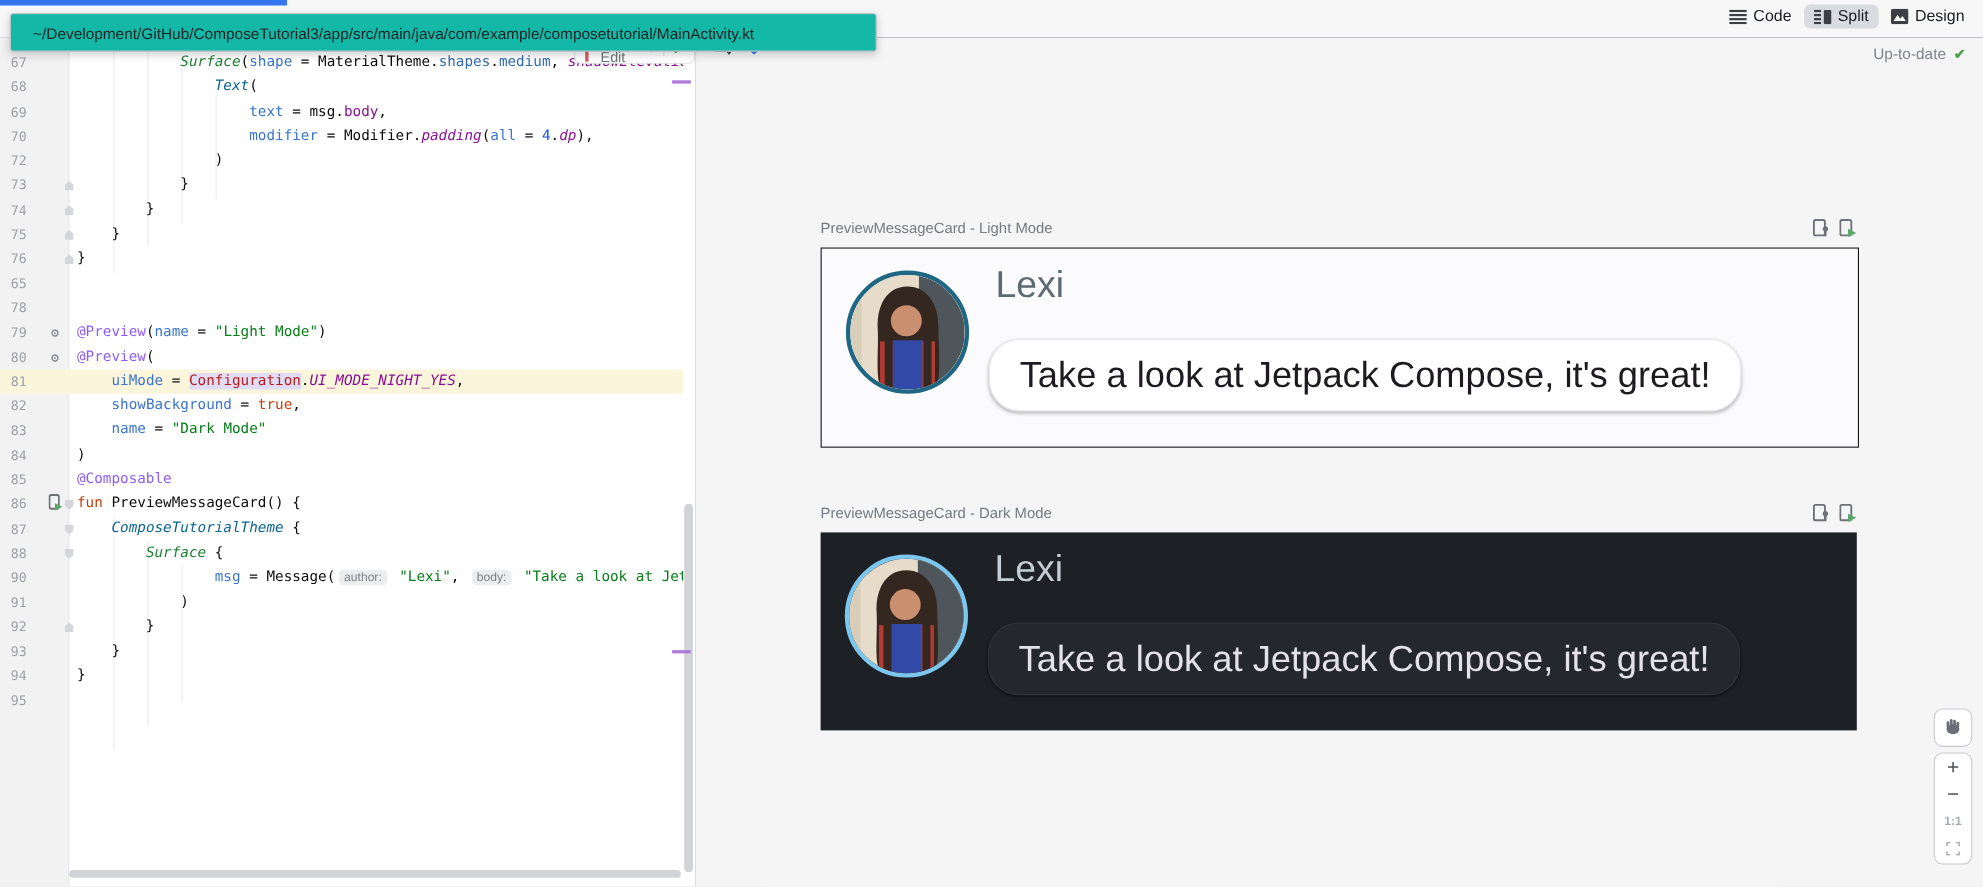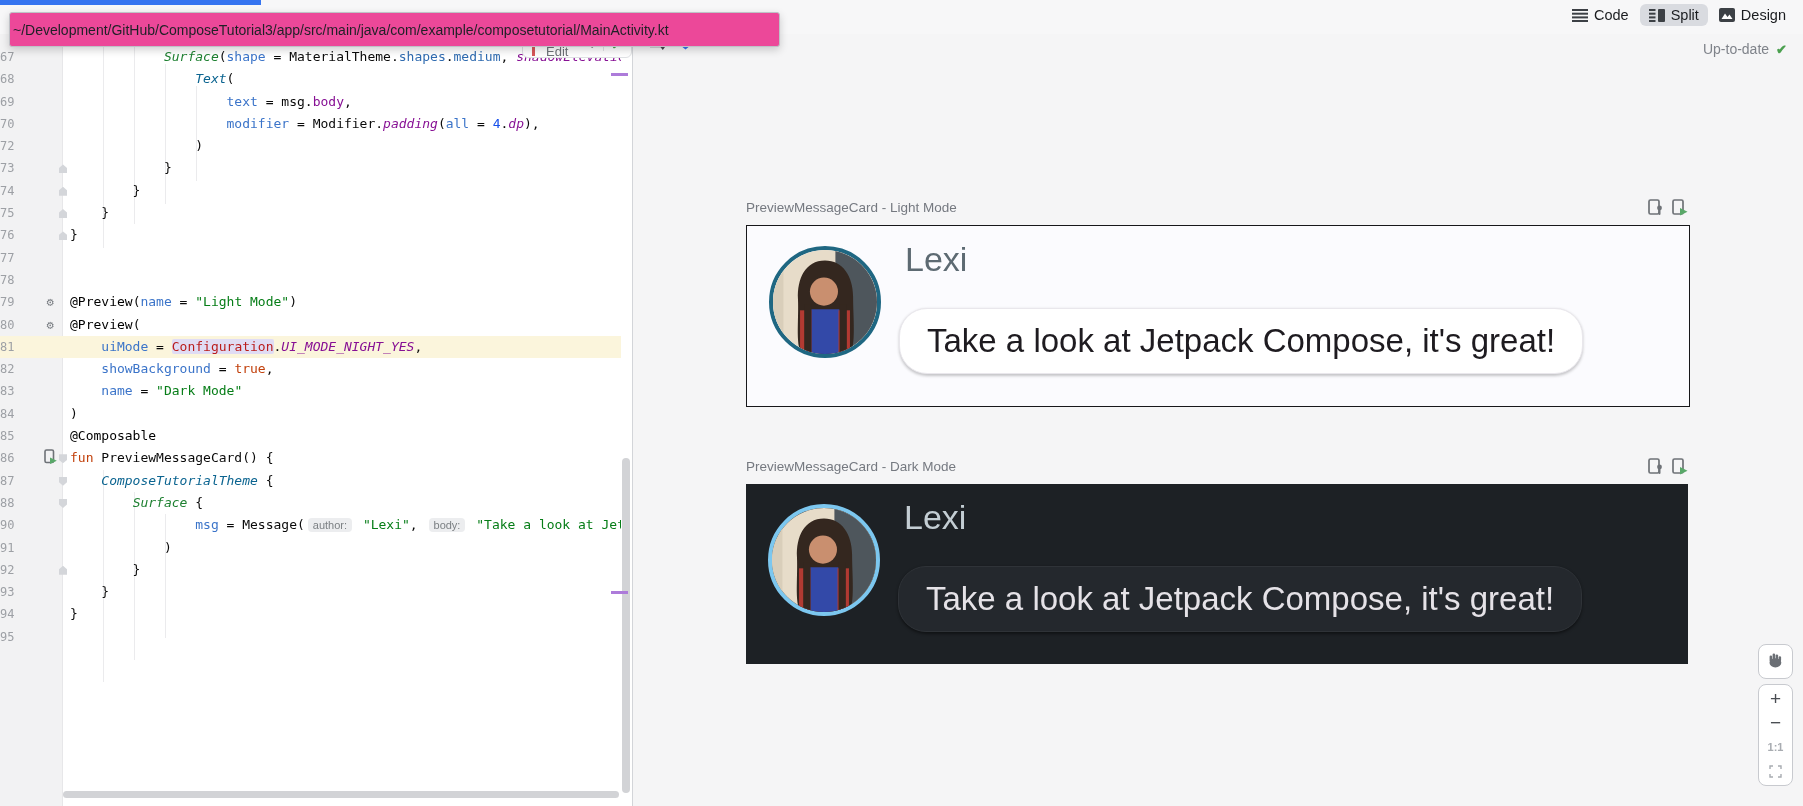--- a/index.html
+++ b/index.html
@@ -8,39 +8,39 @@
 
   
   .tabbar{position:absolute;left:0;top:0;width:1803px;height:34px;background:#F7F7F8;border-bottom:3px solid #0f172a;}
   .tab-indicator{position:absolute;left:0;top:0;width:261px;height:5px;background:#3574F0;}
   .viewmodes{position:absolute;right:8px;top:4px;display:flex;align-items:center;gap:2px;}
   .vm{display:flex;align-items:center;gap:6px;padding:3px 9px;border-radius:6px;font-size:14.5px;color:#1A1C1F;cursor:default;}
   .vm.sel{background:#D9DBE0;justify-content:flex-end;}
   .vm svg{display:block;}
 
   
-  .tooltip{position:absolute;left:9px;top:12px;width:766px;height:33px;background:#ec4899;
+  .tooltip{position:absolute;left:9px;top:12px;width:766px;height:33px;background:#14b8a6;
            border:1px solid #BFC2C7;border-radius:3px;box-shadow:0 3px 8px rgba(0,0,0,.18);
-           display:flex;align-items:center;padding-left:3px;font-size:14px;color:#1E2126;z-index:30;white-space:nowrap;overflow:hidden;}
+           display:flex;align-items:center;padding-left:20px;font-size:14px;color:#1E2126;z-index:30;white-space:nowrap;overflow:hidden;}
 
   
   .editor{position:absolute;left:0;top:34px;width:632px;height:772px;background:#FFFFFF;}
   .gutterbg{position:absolute;left:0;top:0;width:62px;height:772px;background:#F2F2F3;border-right:1px solid #E7E7E9;}
   #code-lines{position:absolute;left:0;top:12px;width:621px;overflow:hidden;font-family:"DejaVu Sans Mono",monospace;}
   .crow{display:flex;height:22.3px;line-height:22.3px;align-items:stretch;}
   .crow.cur{background:#FBF5DC;}
-  .ln{width:34px;flex:0 0 34px;text-align:left;padding-right:8px;color:#9DA0A5;font-size:12px;}
+  .ln{width:34px;flex:0 0 34px;text-align:center;padding-right:8px;color:#9DA0A5;font-size:12px;}
   .gi{width:16px;flex:0 0 16px;text-align:center;font-size:12px;color:#7A7E83;line-height:22.3px;}
   .gi svg{vertical-align:-3px;}
   .fi{width:12px;flex:0 0 12px;position:relative;}
   .fold{position:absolute;left:1px;top:7px;width:8px;height:9px;background:#D4D6DA;}
   .fold.up{clip-path:polygon(50% 0,100% 38%,100% 100%,0 100%,0 38%);}
   .fold.down{clip-path:polygon(0 0,100% 0,100% 62%,50% 100%,0 62%);}
   .ct{white-space:pre;font-size:13px;}
-  .c-d{color:#0A0A0A}.c-k{color:#c2410c}.c-a{color:#000000}.c-s{color:#067D17}
+  .c-d{color:#0A0A0A}.c-k{color:#c2410c}.c-a{color:#8b5cf6}.c-s{color:#067D17}
   .c-n{color:#3B74C9}.c-num{color:#1750EB}
   .c-fg{color:#1E8031;font-style:italic}.c-fb{color:#0B6490;font-style:italic}
   .c-pp{color:#871094}.c-pi{color:#871094;font-style:italic}.c-pb{color:#2F6BB0}
   .c-hl{color:#b91c1c;background:#E0DCF4;border-radius:2px}
   .c-in{background:#ECEDEF;color:#7C8084;border-radius:4px;padding:1px 5px;margin:0 3px;
         font-size:11px;font-family:"Liberation Sans",sans-serif;}
   .iguide{position:absolute;width:1px;background:#EBEBED;}
 
   
   .liveedit{position:absolute;left:522px;top:-4px;height:26px;background:#FFFFFF;border:1px solid #DFE1E4;border-radius:6px;
@@ -203,21 +203,21 @@
         </div>
         <div class="crow">
           <div class="ln">76</div>
           <div class="gi"></div>
           <div class="fi">
             <span class="fold up"></span>
           </div>
           <div class="ct"><span class="c-d">}</span></div>
         </div>
         <div class="crow">
-          <div class="ln">77</div>
+          <div class="ln">65</div>
           <div class="gi"></div>
           <div class="fi"></div>
           <div class="ct"></div>
         </div>
         <div class="crow">
           <div class="ln">78</div>
           <div class="gi"></div>
           <div class="fi"></div>
           <div class="ct"></div>
         </div>

